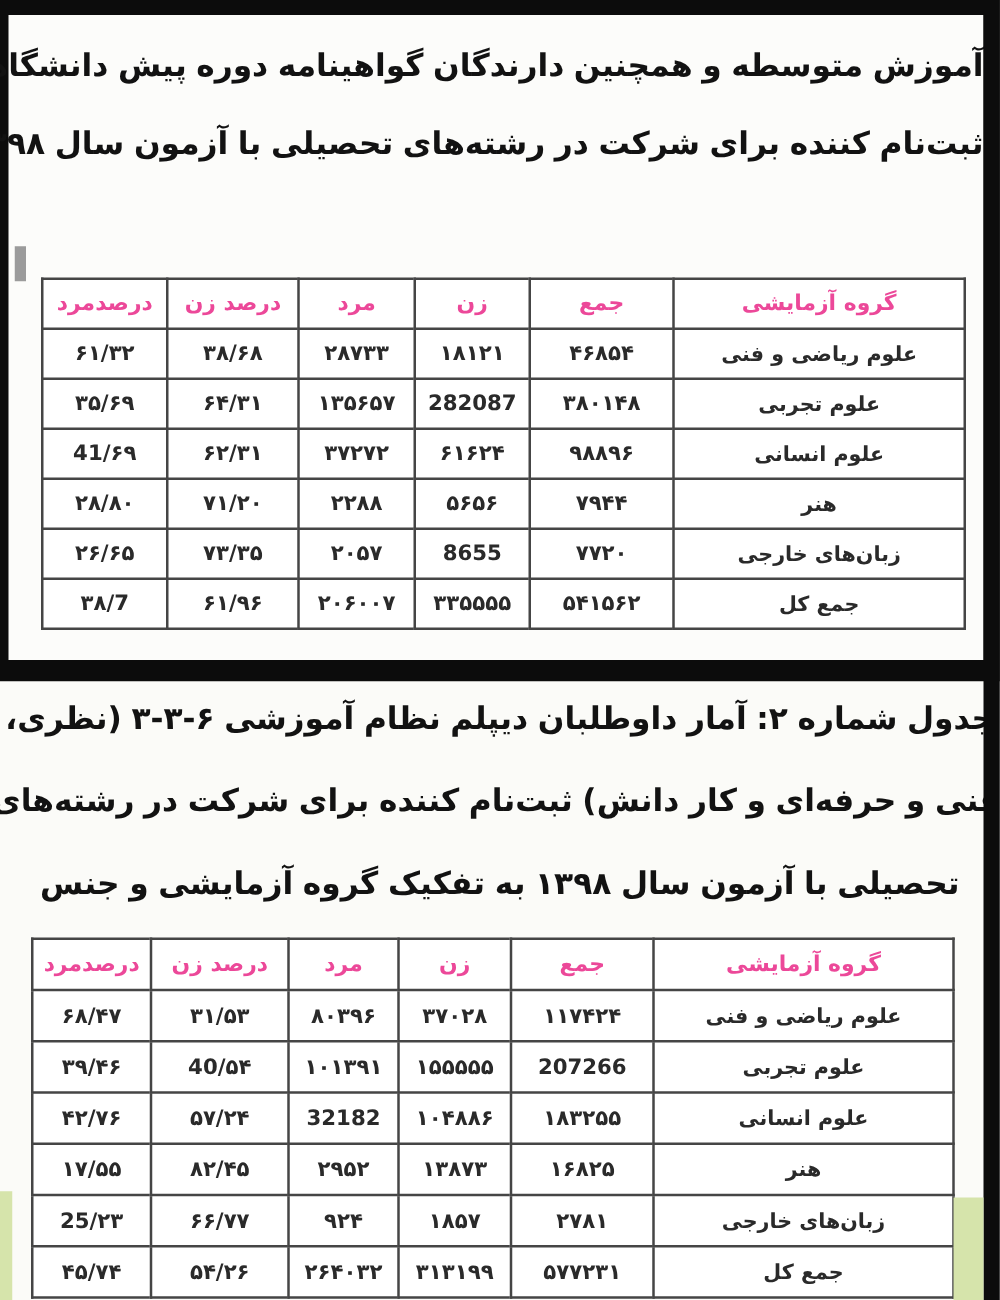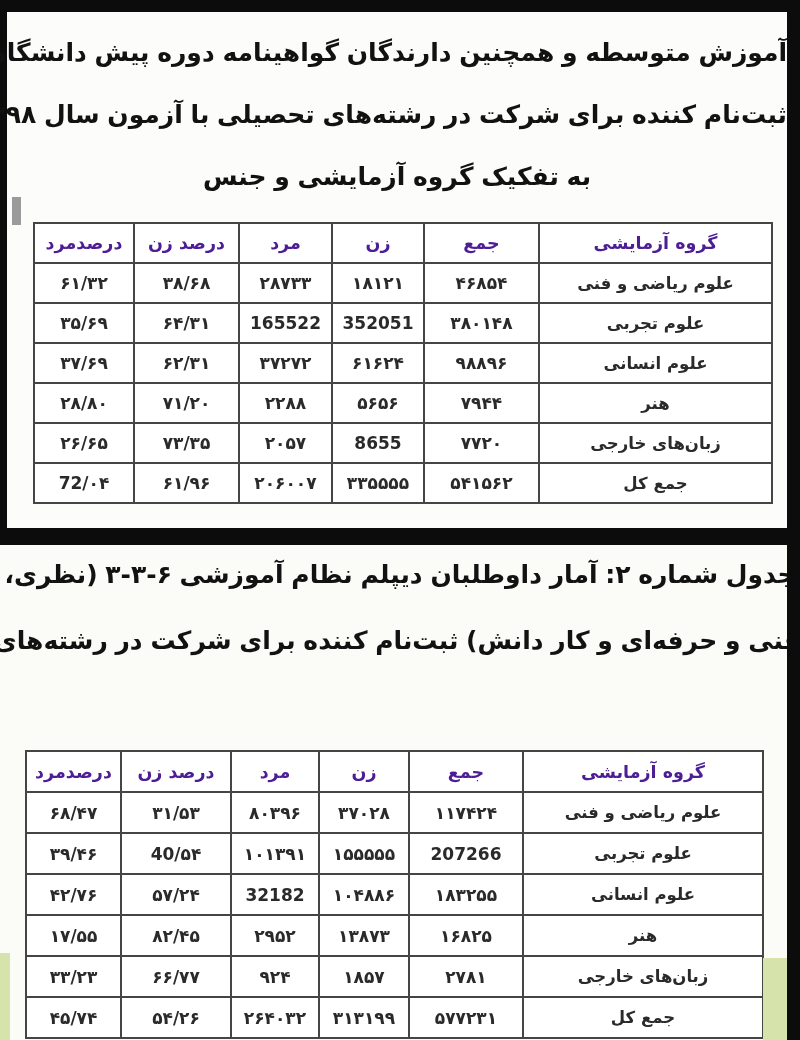--- a/index.html
+++ b/index.html
@@ -48,21 +48,21 @@
     border: 2px solid #454545;
     text-align: center;
     vertical-align: middle;
     height: 40px;
     font-size: 17px;
     font-weight: bold;
     color: #2a2a2a;
     overflow: hidden;
     white-space: nowrap;
   }
-  th { font-size: 17.5px; color: #4c1d95; }
+  th { font-size: 17.5px; color: #ec4899; }
   td.group { font-size: 16.5px; margin-left: 14px; }
   .t1 { position: absolute; top: 210px; right: 14px; width: 738px; }
   .t2 { position: absolute; top: 750px; left: 25px; width: 737px; }
   .t2 th, .t2 td { height: 41px; }
   
   .title2 { top: 542px; }
   .title2 .title-line { line-height: 66px; font-size: 25px; }
   
   .black-right {
     position: absolute; top: 0; left: 787px;
@@ -82,21 +82,20 @@
 </style>
 </head>
 <body>
 
 <div class="top-frame">
   <div class="top-frame-inner">
 
     <div class="title-block title1">
       <span class="title-line">آموزش متوسطه و همچنین دارندگان گواهینامه دوره پیش دانشگاهی</span>
       <span class="title-line">ثبت‌نام کننده برای شرکت در رشته‌های تحصیلی با آزمون سال ۱۳۹۸</span>
-      <span class="title-line">به تفکیک گروه آزمایشی و جنس</span>
     </div>
 
     <div class="scan-mark"></div>
 
     <table class="t1">
       <colgroup>
         <col style="width:233px">
           <col style="width:115px">
           <col style="width:92px">
         <col style="width:93px">
@@ -118,32 +117,32 @@
             <td class="group">علوم ریاضی و فنی</td>
             <td>۴۶۸۵۴</td>
             <td>۱۸۱۲۱</td>
             <td>۲۸۷۳۳</td>
             <td>۳۸/۶۸</td>
             <td>۶۱/۳۲</td>
           </tr>
           <tr>
             <td class="group">علوم تجربی</td>
             <td>۳۸۰۱۴۸</td>
-            <td>352051</td>
-            <td>165522</td>
+            <td>282087</td>
+            <td>۱۳۵۶۵۷</td>
             <td>۶۴/۳۱</td>
             <td>۳۵/۶۹</td>
           </tr>
           <tr>
             <td class="group">علوم انسانی</td>
             <td>۹۸۸۹۶</td>
             <td>۶۱۶۲۴</td>
             <td>۳۷۲۷۲</td>
             <td>۶۲/۳۱</td>
-            <td>۳۷/۶۹</td>
+            <td>41/۶۹</td>
           </tr>
           <tr>
             <td class="group">هنر</td>
             <td>۷۹۴۴</td>
             <td>۵۶۵۶</td>
             <td>۲۲۸۸</td>
             <td>۷۱/۲۰</td>
             <td>۲۸/۸۰</td>
           </tr>
           <tr>
@@ -153,31 +152,32 @@
             <td>۲۰۵۷</td>
             <td>۷۳/۳۵</td>
             <td>۲۶/۶۵</td>
           </tr>
           <tr>
             <td class="group">جمع کل</td>
             <td>۵۴۱۵۶۲</td>
             <td>۳۳۵۵۵۵</td>
             <td>۲۰۶۰۰۷</td>
             <td>۶۱/۹۶</td>
-            <td>72/۰۴</td>
+            <td>۳۸/7</td>
           </tr>
         </tbody>
     </table>
 
   </div>
 </div>
 
 <div class="title-block title2">
   <span class="title-line">جدول شماره ۲: آمار داوطلبان دیپلم نظام آموزشی ۶-۳-۳ (نظری،</span>
   <span class="title-line">فنی و حرفه‌ای و کار دانش) ثبت‌نام کننده برای شرکت در رشته‌های</span>
+  <span class="title-line">تحصیلی با آزمون سال ۱۳۹۸ به تفکیک گروه آزمایشی و جنس</span>
 </div>
 
 <table class="t2">
   <colgroup>
     <col style="width:240px">
       <col style="width:114px">
       <col style="width:90px">
     <col style="width:88px">
       <col style="width:110px">
       <col style="width:95px">
@@ -224,21 +224,21 @@
         <td>۲۹۵۲</td>
         <td>۸۲/۴۵</td>
         <td>۱۷/۵۵</td>
       </tr>
       <tr>
         <td class="group">زبان‌های خارجی</td>
         <td>۲۷۸۱</td>
         <td>۱۸۵۷</td>
         <td>۹۲۴</td>
         <td>۶۶/۷۷</td>
-        <td>۳۳/۲۳</td>
+        <td>25/۲۳</td>
       </tr>
       <tr>
         <td class="group">جمع کل</td>
         <td>۵۷۷۲۳۱</td>
         <td>۳۱۳۱۹۹</td>
         <td>۲۶۴۰۳۲</td>
         <td>۵۴/۲۶</td>
         <td>۴۵/۷۴</td>
       </tr>
     </tbody>

